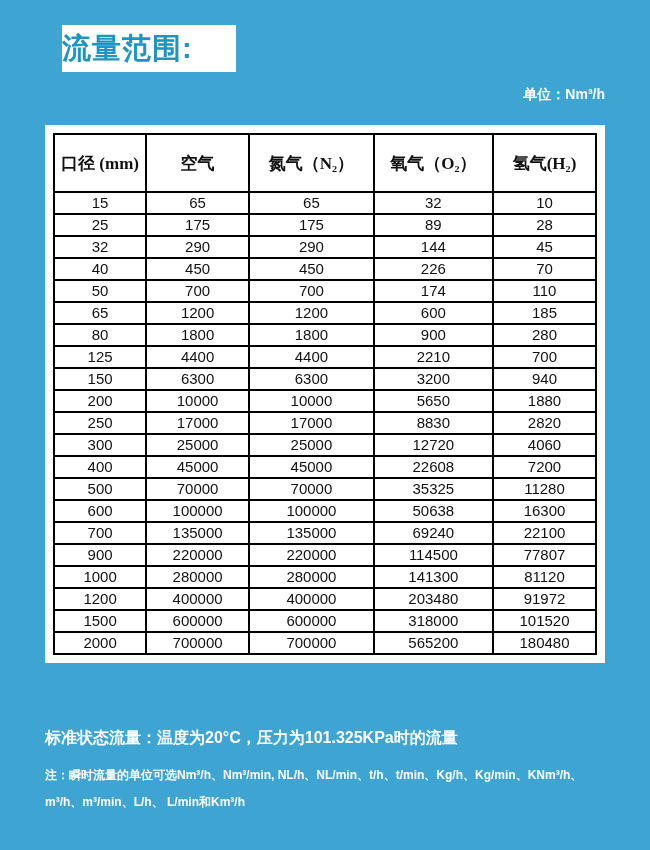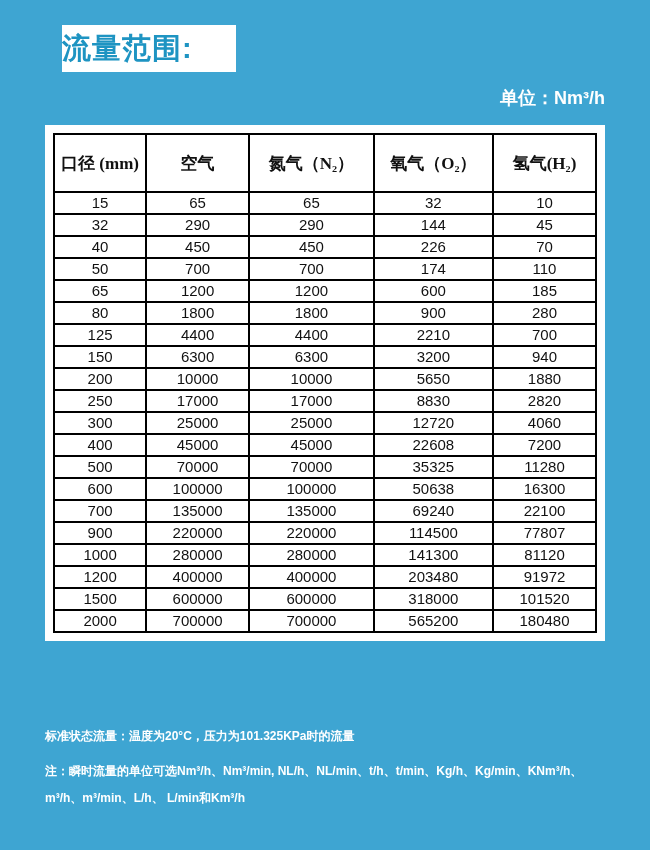--- a/index.html
+++ b/index.html
@@ -29,21 +29,21 @@
     color: var(--title-text);
     font-size: 29px;
     font-weight: bold;
     letter-spacing: 1px;
     white-space: nowrap;
   }
   .unit-label {
     position: absolute;
     right: 45px; top: 86px;
     color: var(--footer-text);
-    font-size: 18px;
+    font-size: 14px;
     font-weight: bold;
     text-align: right;
   }
   .table-wrap {
     position: absolute;
     left: 45px; top: 125px;
     width: 560px;
     background: #ffffff;
     padding: 8px;
   }
@@ -78,21 +78,21 @@
   table.flow-table col:nth-child(4) { width: 22%; }
   table.flow-table col:nth-child(5) { width: 19%; }
   .footer {
     position: absolute;
     left: 45px; top: 728px;
     width: 565px;
     color: var(--footer-text);
     font-weight: bold;
   }
   .footer .standard-note {
-    font-size: 12px;
+    font-size: 16px;
     margin-bottom: 13px;
   }
   .footer .unit-note {
     font-size: 12px;
     line-height: 27px;
   }
 </style>
 </head>
 <body>
 
@@ -122,20 +122,27 @@
       </thead>
     <tbody>
         <tr>
           <td>15</td>
           <td>65</td>
           <td>65</td>
           <td>32</td>
           <td>10</td>
         </tr>
         <tr>
+          <td>25</td>
+          <td>175</td>
+          <td>175</td>
+          <td>89</td>
+          <td>28</td>
+        </tr>
+        <tr>
           <td>32</td>
           <td>290</td>
           <td>290</td>
           <td>144</td>
           <td>45</td>
         </tr>
         <tr>
           <td>40</td>
           <td>450</td>
           <td>450</td>

